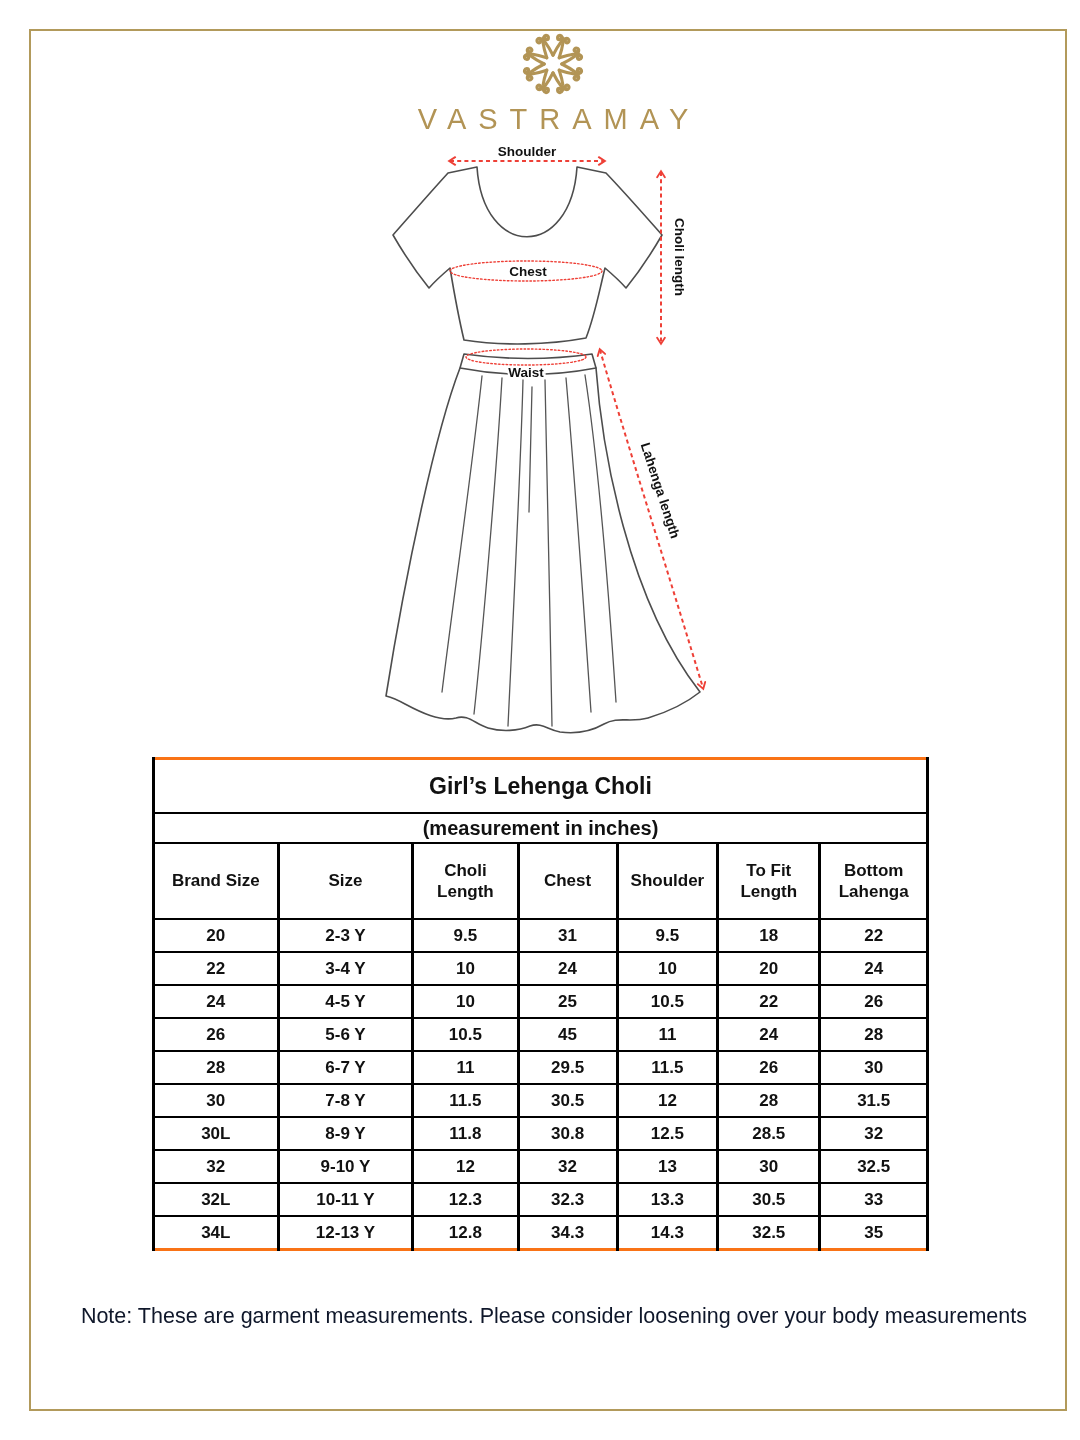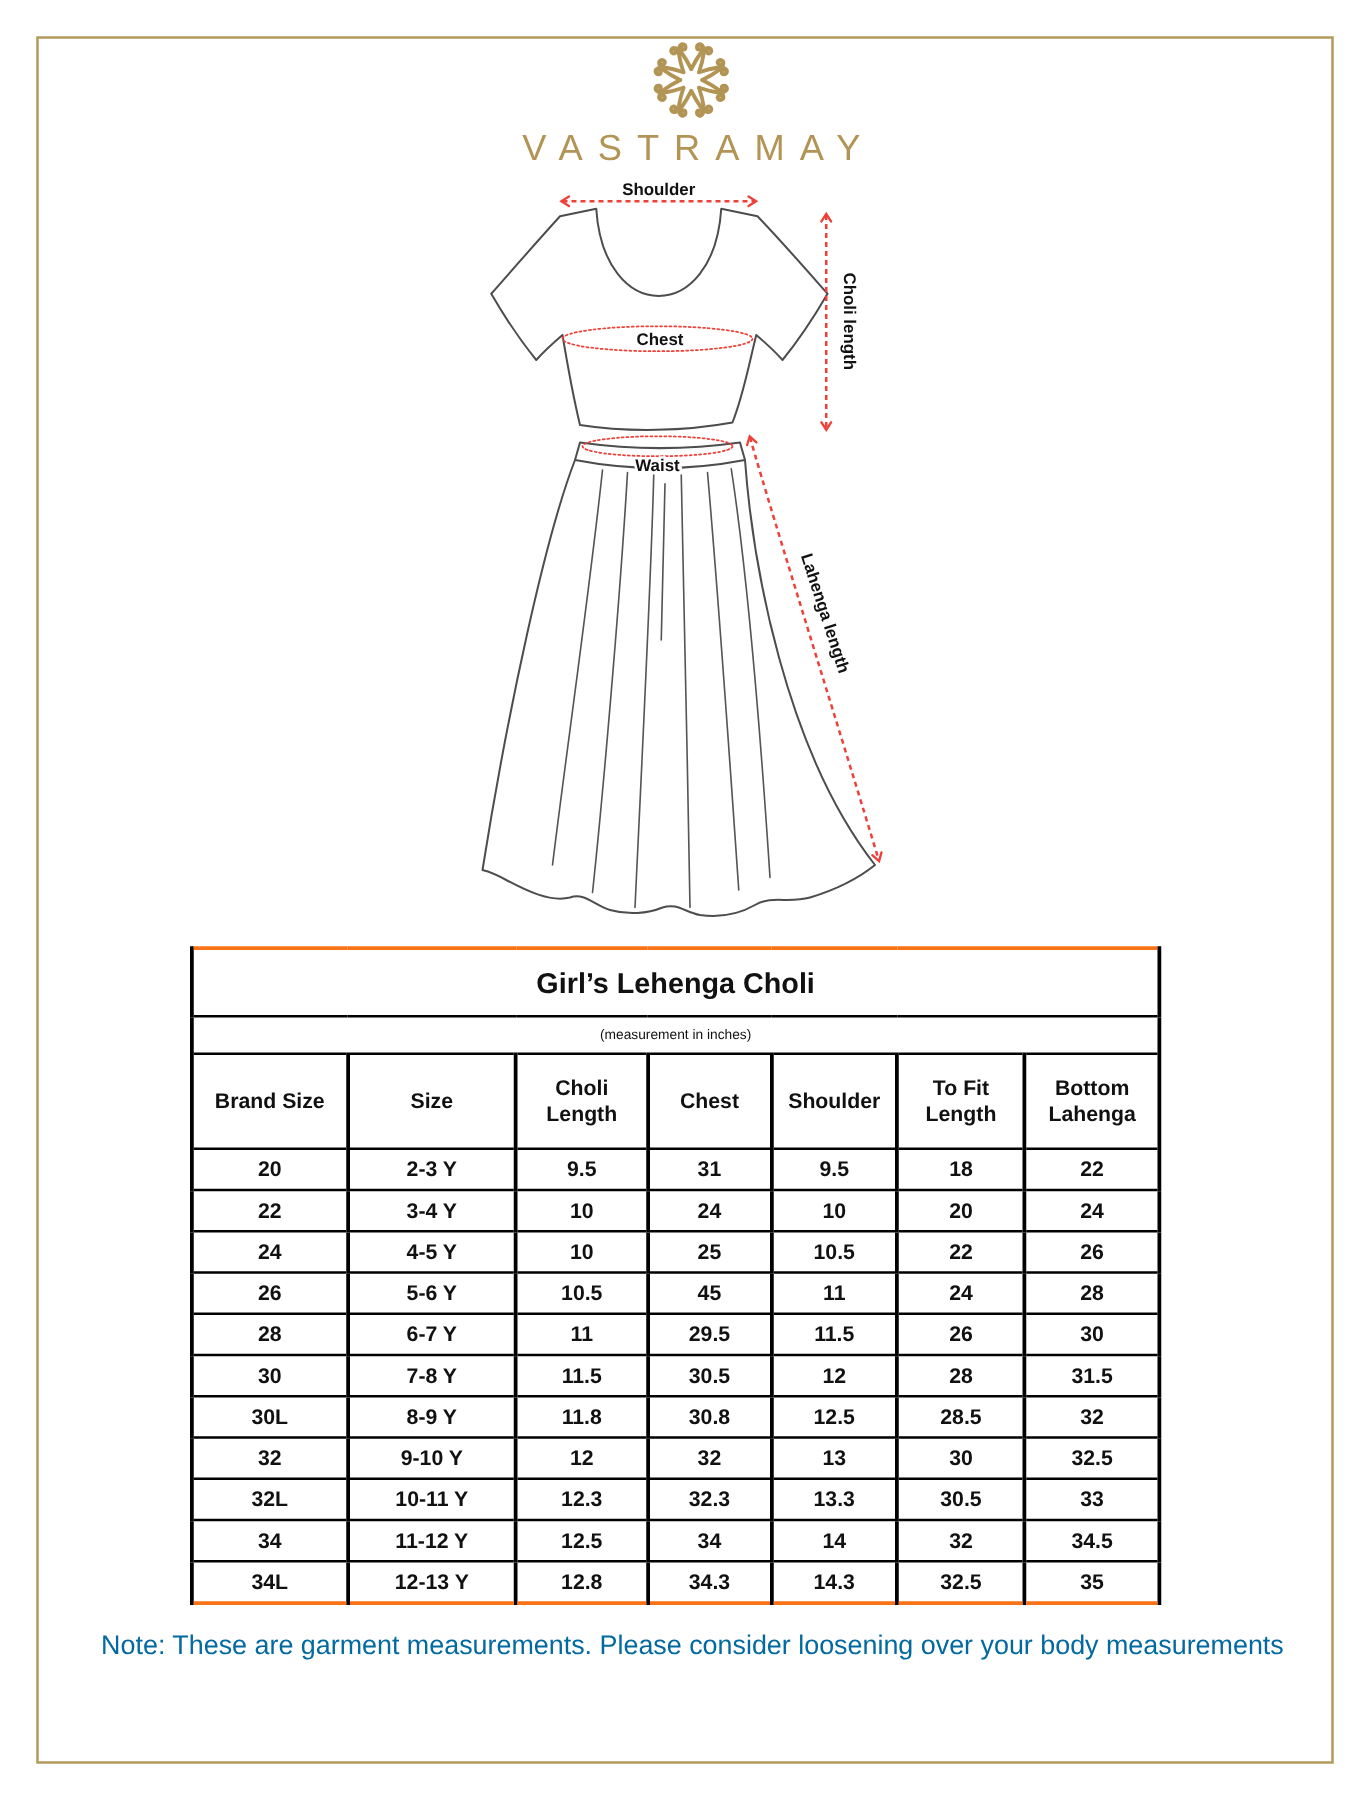--- a/index.html
+++ b/index.html
@@ -21,27 +21,27 @@
   .meas-ellipse{fill:none;stroke:#ee4037;stroke-width:1.4;stroke-dasharray:1.6 2.2;stroke-linecap:round;}
   .dlabel{font-family:"Liberation Sans",sans-serif;font-weight:bold;font-size:13.5px;fill:#111;}
   .halo{paint-order:stroke;stroke:#ffffff;stroke-width:4px;}
 
   
   .size-table{position:absolute;left:152px;top:757px;width:777px;border-collapse:collapse;
               table-layout:fixed;border:3px solid #f97316;}
   .size-table th,.size-table td{border:2px solid #000;border-left-width:3px;border-right-width:3px;
               text-align:center;vertical-align:middle;padding:0 2px;}
   .title-row th{height:52px;font-size:23px;font-weight:bold;}
-  .subtitle-row th{height:28px;font-size:11px;font-weight:normal;}
+  .subtitle-row th{height:28px;font-size:20px;font-weight:bold;}
   .header-row th{height:74px;font-size:17px;font-weight:bold;line-height:1.25;}
   .size-table tbody td{height:31px;font-size:17px;font-weight:bold;}
 
   
   .note{position:absolute;top:1300px;left:45px;right:69px;text-align:right;
-        font-size:21.5px;line-height:33px;color:#0369a1;}
+        font-size:21.5px;line-height:33px;color:#0f172a;}
 </style>
 </head>
 <body>
 
 <div class="page">
   <div class="gold-frame"></div>
 
   <header class="brand">
     <svg class="brand-emblem" width="76" height="64" viewBox="-34 -31 68 62" aria-hidden="true">
       <defs>
@@ -223,29 +223,20 @@
         <tr>
           <td>32L</td>
           <td>10-11 Y</td>
           <td>12.3</td>
           <td>32.3</td>
           <td>13.3</td>
           <td>30.5</td>
           <td>33</td>
         </tr>
         <tr>
-          <td>34</td>
-          <td>11-12 Y</td>
-          <td>12.5</td>
-          <td>34</td>
-          <td>14</td>
-          <td>32</td>
-          <td>34.5</td>
-        </tr>
-        <tr>
           <td>34L</td>
           <td>12-13 Y</td>
           <td>12.8</td>
           <td>34.3</td>
           <td>14.3</td>
           <td>32.5</td>
           <td>35</td>
         </tr>
       </tbody>
   </table>

